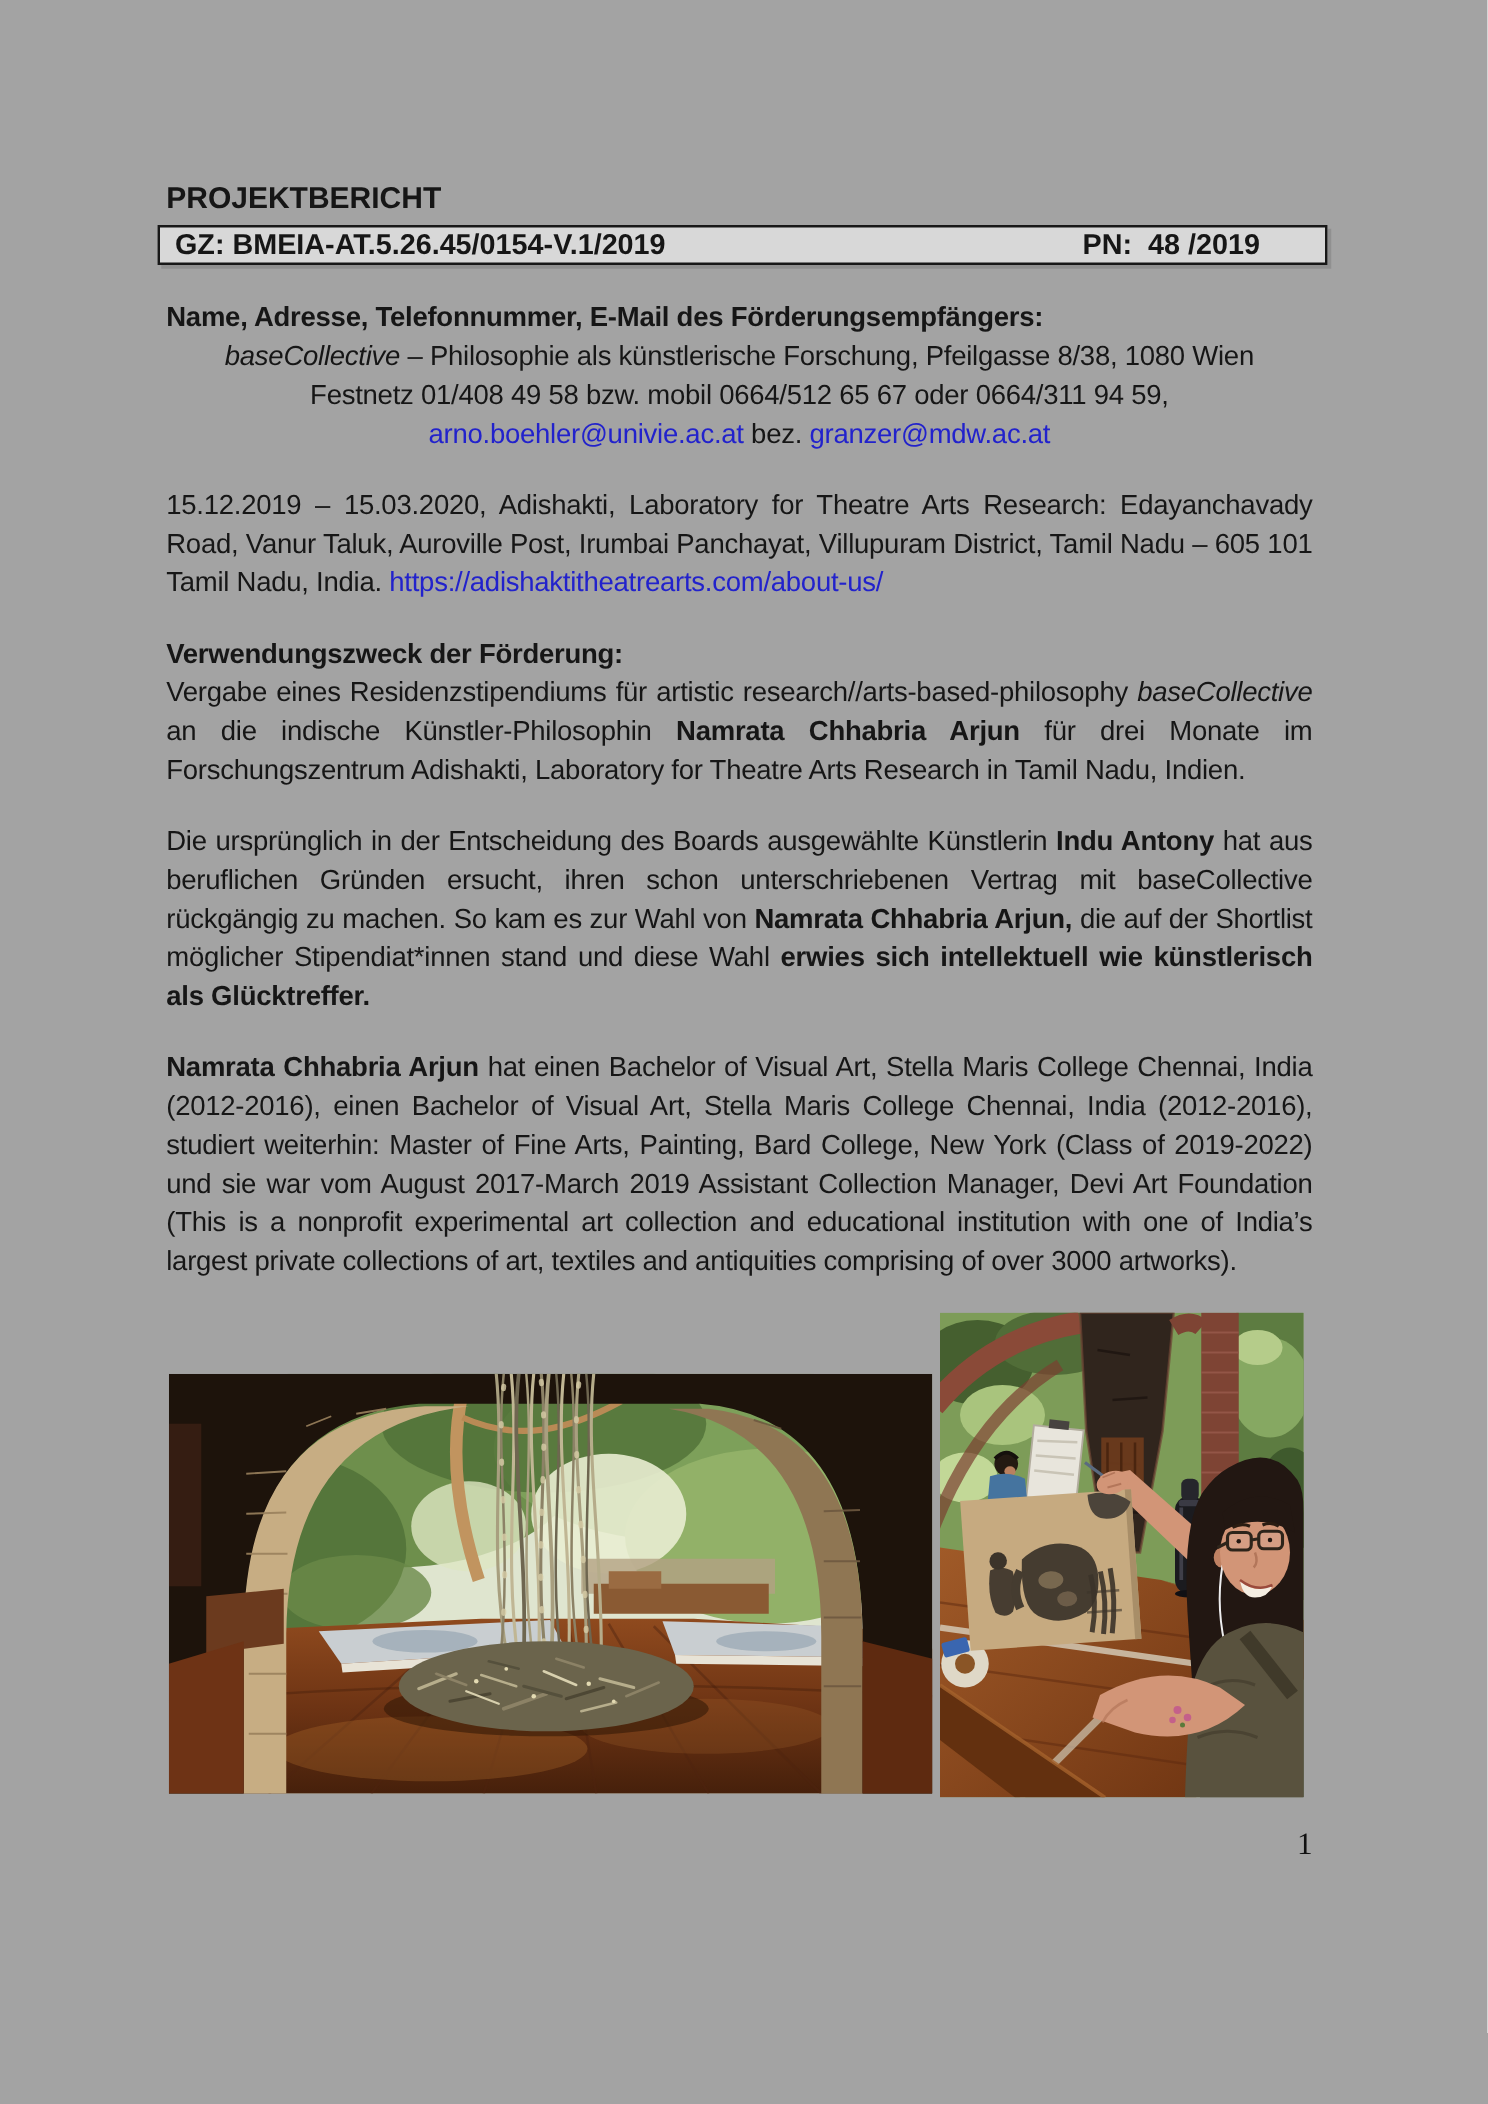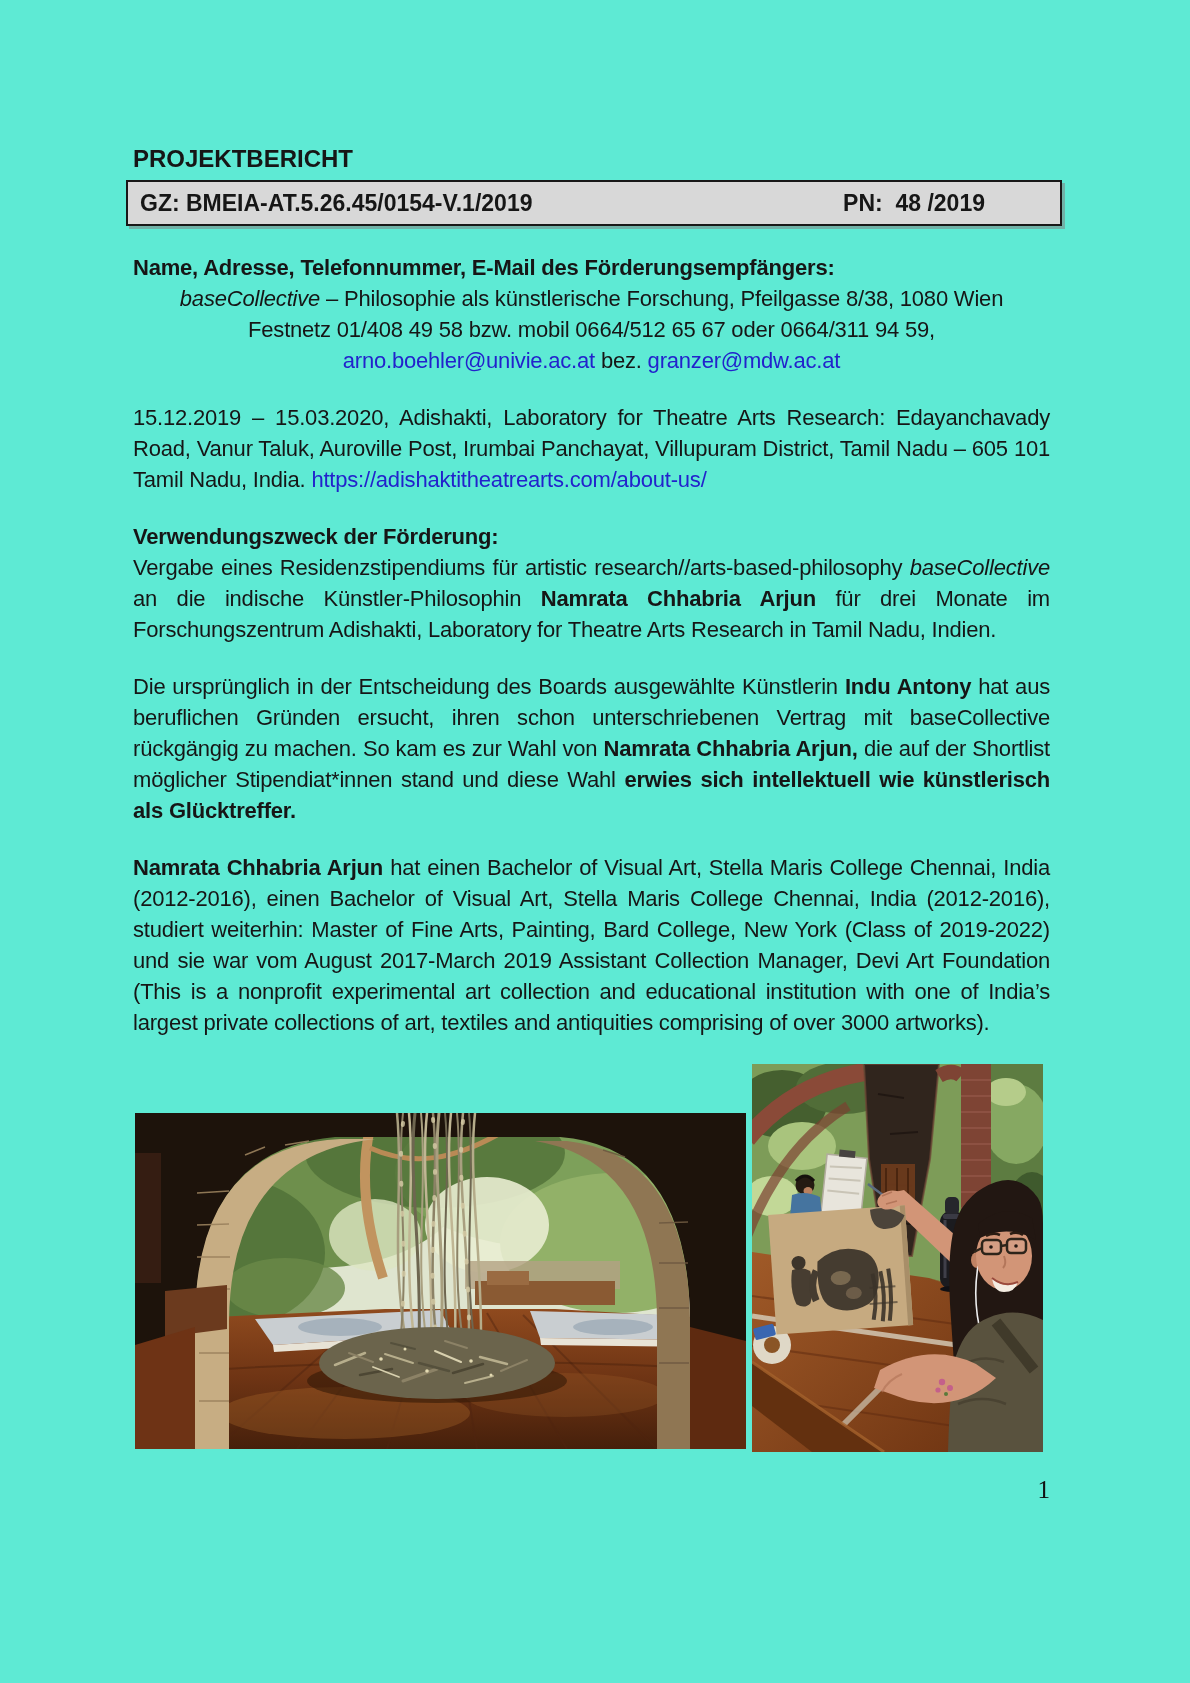--- a/index.html
+++ b/index.html
@@ -1,29 +1,29 @@
 <!DOCTYPE html>
 <html><head>
 <meta charset="utf-8">
 <style>
   html,body{margin:0;padding:0;background:#ffffff;}
   .page{
     width:1190px;height:1683px;position:relative;box-sizing:border-box;
-    padding:146px 140px 16px 133px;overflow:hidden;background:#5eead4;
+    padding:146px 140px 16px 133px;overflow:hidden;background:#a3a3a3;
     font-family:"Liberation Sans","DejaVu Sans",sans-serif;color:#161616;
   }
   h1{font-size:24px;line-height:26px;margin:0 0 8px;font-weight:700;}
   .gzbox{
-    width:936px;margin-left:-7px;height:46px;background:#d8d8d8;
+    width:936px;margin-left:-7px;height:32px;background:#d8d8d8;
     border:2px solid #181818;box-shadow:3px 3px 0 rgba(130,130,130,.55);
-    display:flex;align-items:center;justify-content:space-between;
+    display:flex;justify-content:space-between;
     padding:0 12px;box-sizing:border-box;font-weight:700;font-size:23px;
     margin-bottom:26px;
   }
-  .pn{white-space:pre;margin-right:63px;}
+  .pn{white-space:pre;margin-right:40px;}
   .sec{margin:12px 0 26px;}
   h2{font-weight:700;margin:0;}
   p,h2{font-size:22px;line-height:31px;letter-spacing:-0.2px;margin:0;}
   p{font-weight:400;text-align:center;}
   .just{text-align:justify;}
   .it{font-style:italic;}
   .b{font-weight:700;}
   a.lnk{color:#2222cc;cursor:pointer;}
   .photos{position:relative;height:390px;width:917px;}
   .ph{position:absolute;overflow:hidden;}

